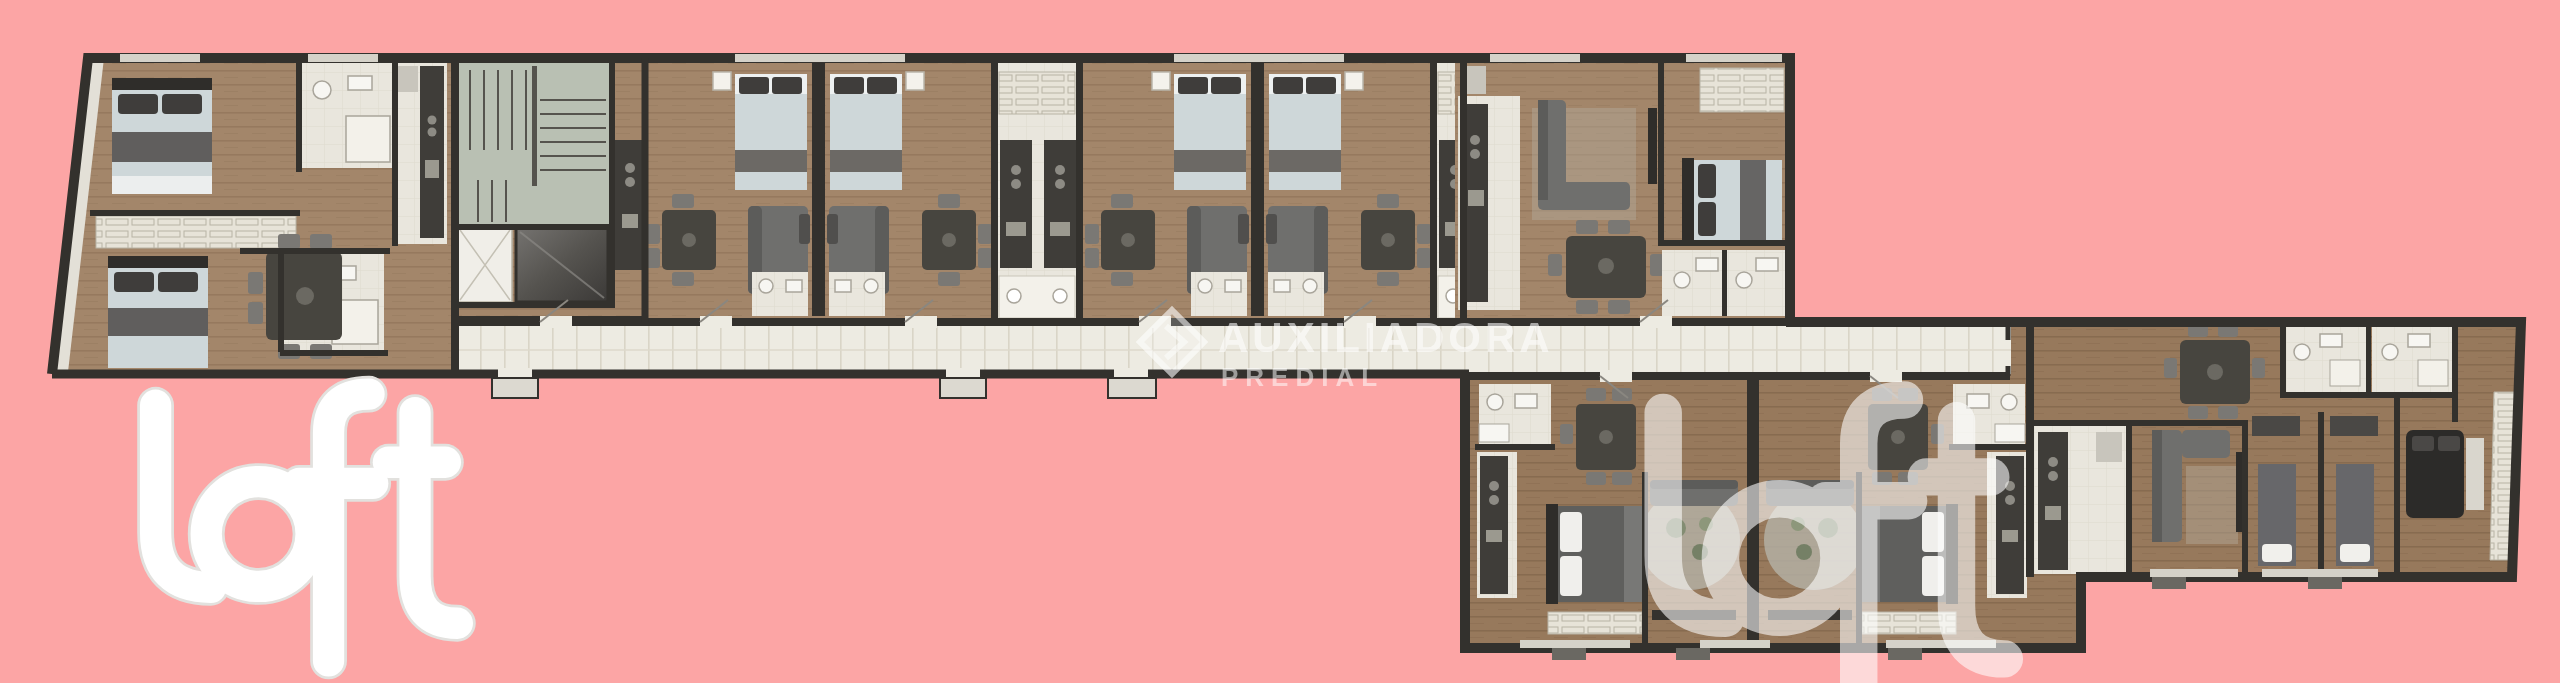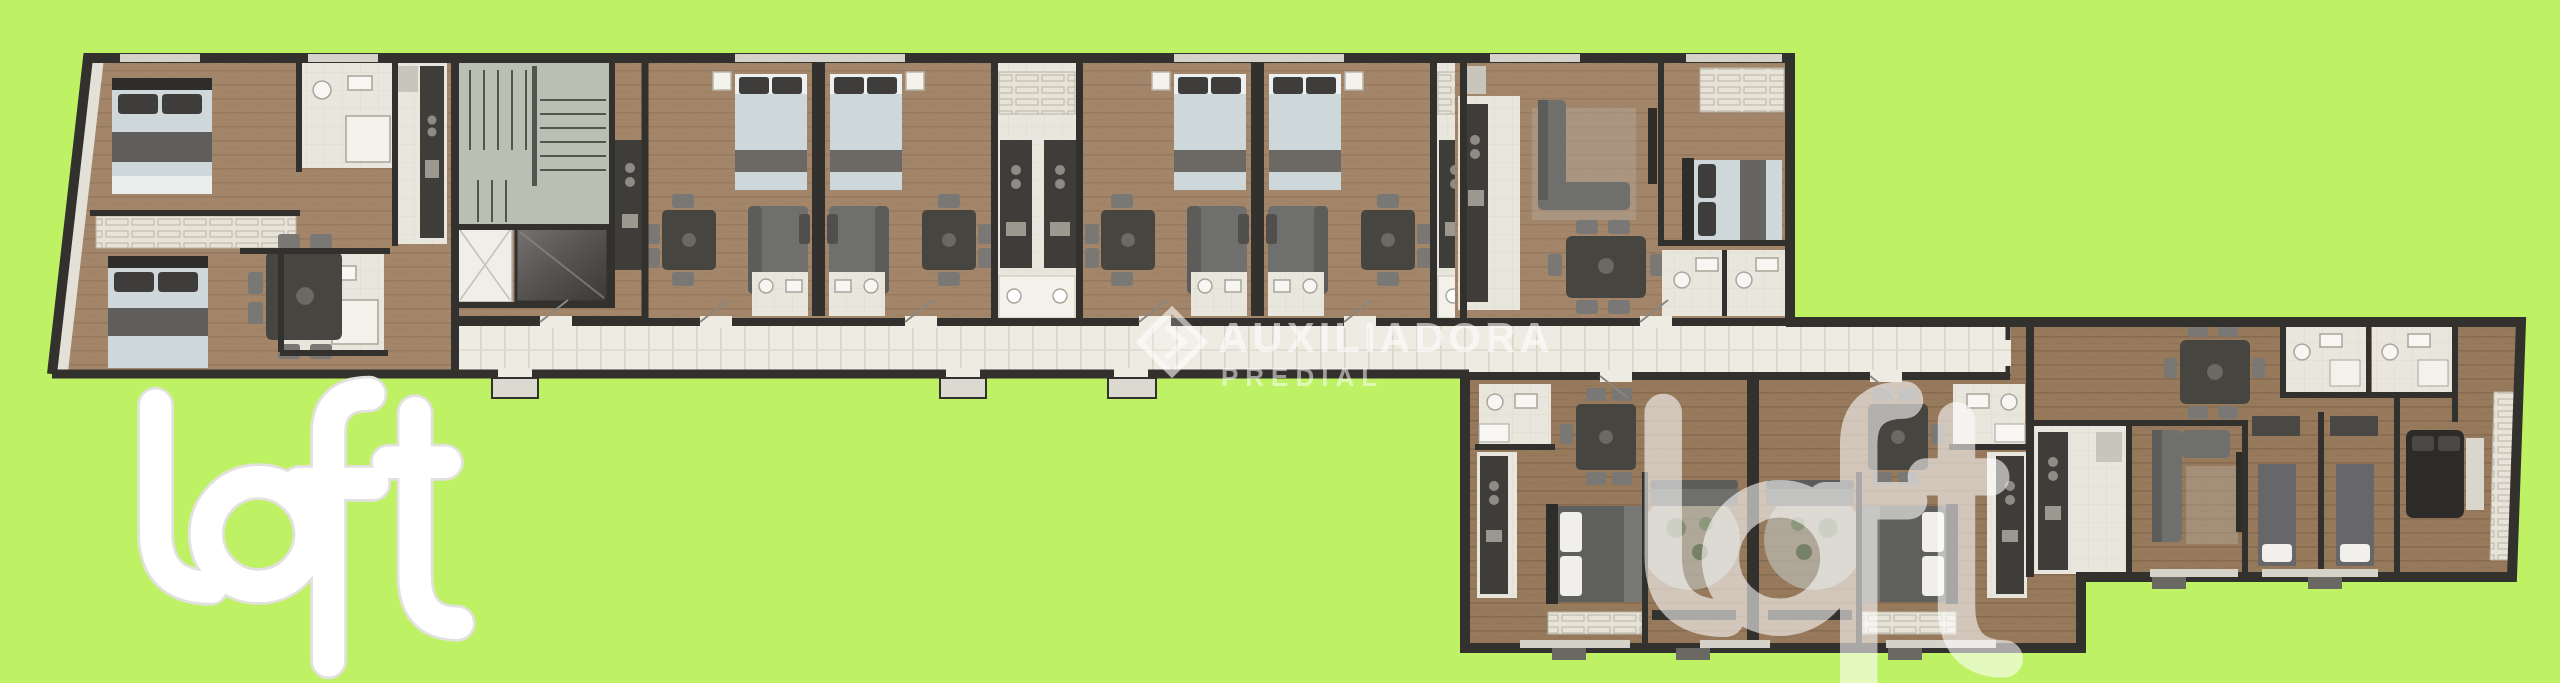--- a/index.html
+++ b/index.html
@@ -1,16 +1,16 @@
 <!DOCTYPE html>
 <html><head>
 <meta charset="utf-8">
 <style>
   html,body{margin:0;padding:0;background:#ffffff;}
-  .stage{position:relative;width:2560px;height:683px;background:#bef264;overflow:hidden;
+  .stage{position:relative;width:2560px;height:683px;background:#fca5a5;overflow:hidden;
          font-family:"Liberation Sans", sans-serif;}
   svg{display:block}
   text{font-family:"Liberation Sans", sans-serif;}
 </style>
 </head>
 <body>
 
 <div class="stage">
 <svg width="2560" height="683" viewBox="0 0 2560 683" role="img">
   <defs>

